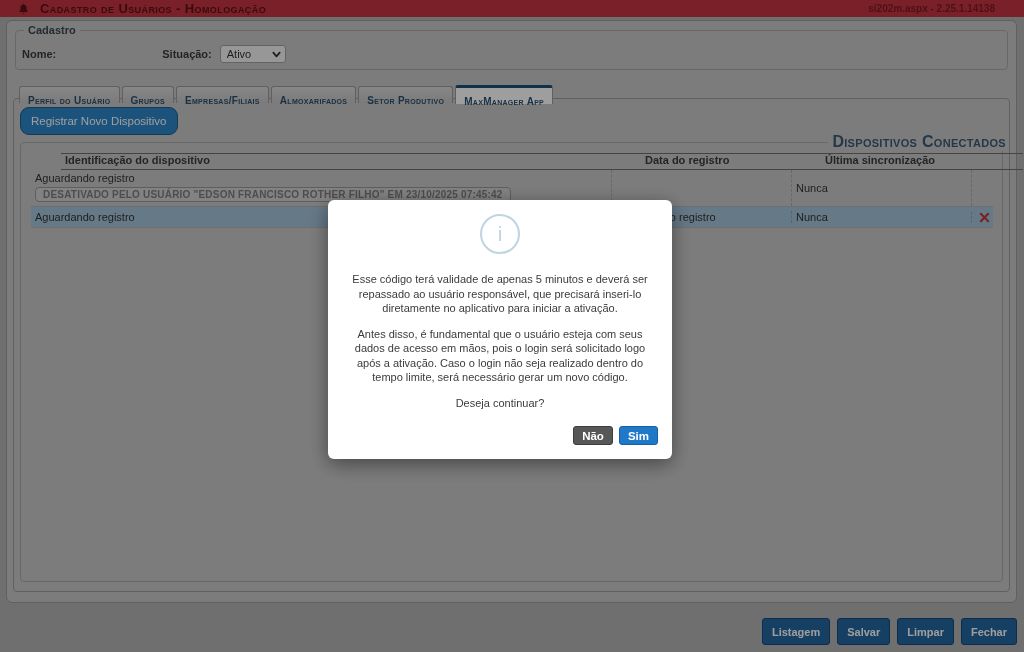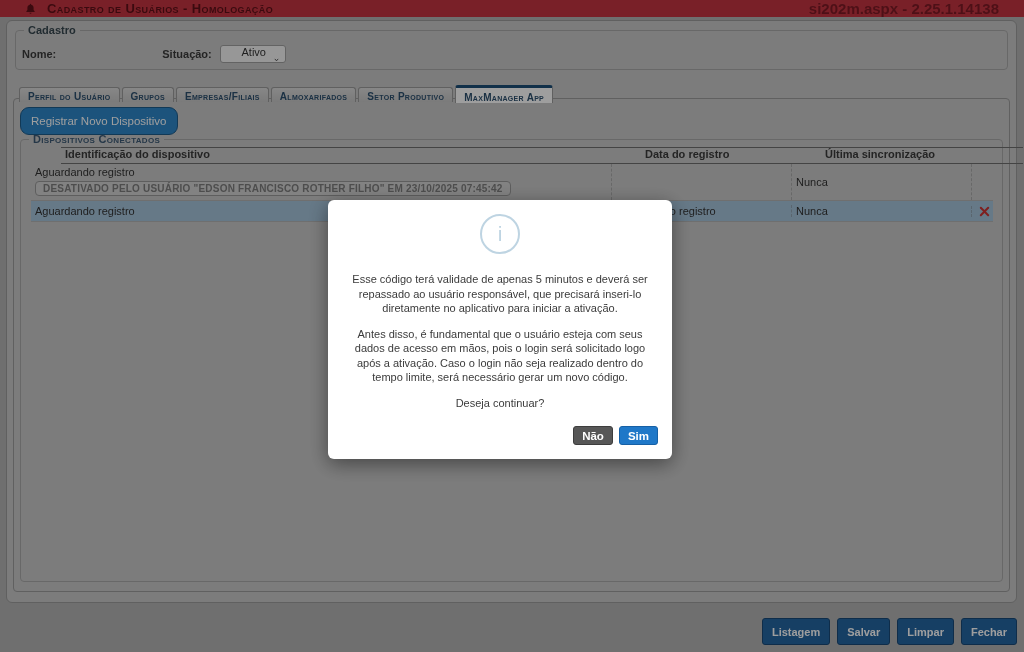--- a/index.html
+++ b/index.html
@@ -7,29 +7,29 @@
   body {
     font-family: "Liberation Sans", sans-serif;
     background:#b3b3b3;
     position:relative;
   }
   .app { position:absolute; inset:0; }
 
   
   .titlebar {
     position:absolute; left:0; top:0; width:1024px; height:17px;
-    background:#c43541; display:flex; align-items:center; padding:0 23px;
+    background:#c43541; display:flex; align-items:center; padding:0 16px;
   }
   .titlebar .bell { width:11px; height:11px; margin-left:2px; }
   .titlebar .title {
     margin-left:11px; font-size:13px; font-weight:bold;
     font-variant:small-caps; letter-spacing:.4px; color:#5e1119;
   }
   .titlebar .version {
-    margin-left:auto; margin-right:2px; font-size:15px; font-weight:bold; color:#7d1b26;
+    margin-left:auto; margin-right:13px; font-size:10px; font-weight:bold; color:#7d1b26;
   }
 
   
   .main-panel {
     position:absolute; left:6px; top:20px; width:1011px; height:583px;
     background:#c9c9c9; border:1px solid #9b9b9b; border-radius:6px;
   }
   fieldset { border:1px solid #a8a8a8; border-radius:4px; }
   legend { font-size:11px; font-weight:bold; color:#37474f; padding:0 4px; margin-left:8px; }
 
@@ -40,31 +40,31 @@
   .text-input {
     width:414px; height:18px; background:#f4f4f4; border:1px solid #a0a0a0;
     border-radius:3px; font-family:"Liberation Sans",sans-serif;
     font-size:11.5px; color:#333; padding:0 20px 0 6px;
   }
   .search-icon { position:absolute; right:4px; top:3px; width:12px; height:12px; cursor:pointer; }
   .sel-label { margin-left:106px; }
   .select-box {
     margin-left:8px; width:66px; height:18px; background:#f4f4f4;
     border:1px solid #a0a0a0; border-radius:3px; display:flex; align-items:center;
-    padding:0 4px 0 6px; font-size:11px; color:#333; cursor:pointer;flex-direction:column;
+    padding:0 4px 0 6px; font-size:11px; color:#333; cursor:pointer;
   }
   .select-box .chev { margin-left:auto; width:9px; height:9px; }
 
   
   .tabs {
     position:absolute; left:12px; top:63px; display:flex; gap:2px;
     align-items:flex-end; z-index:2;
   }
   .tab {
-    height:15px; padding:0 8px; display:flex; align-items:flex-end;
+    height:15px; padding:8px 8px; display:flex; align-items:flex-start;
     font-size:10px; font-weight:bold; font-variant:small-caps; letter-spacing:.3px;
     color:#2c4f6e; background:linear-gradient(#dadada,#c6c6c6);
     border:1px solid #9b9b9b; border-bottom:none; border-radius:3px 3px 0 0;
     cursor:pointer; white-space:nowrap;
   }
   .tab.active {
     height:18px; background:#ffffff; border-top:3px solid #1c4e77;
     position:relative; top:1px; z-index:3;
   }
 
@@ -73,21 +73,21 @@
     border:1px solid #9b9b9b; border-radius:4px; background:#c9c9c9;
   }
   .register-btn {
     position:absolute; left:6px; top:8px; height:28px; padding:0 10px;
     background:#2e86c8; border:1px solid #1d5c8c; border-radius:9px;
     color:#fff; font-size:11.5px; font-family:"Liberation Sans",sans-serif;
     cursor:pointer;
   }
 
   .fs-devices { position:absolute; left:6px; right:6px; top:34px; bottom:9px; }
-  .fs-devices > legend { font-size:11px; font-variant:small-caps; letter-spacing:.3px; color:#3d5a75; }
+  .fs-devices > legend { font-size:16px; font-variant:small-caps; letter-spacing:.3px; color:#3d5a75;text-align:right; }
 
   
   .dev-table { position:absolute; left:10px; right:9px; top:2px; font-size:11px; color:#333; }
   .trow { display:flex; width:100%; }
   .thead {
     height:17px; align-items:flex-start; font-weight:bold; color:#3a3a3a;
     border-top:1px solid #6f6f6f; border-bottom:1px solid #6f6f6f;margin-left:30px;
   }
   .cell { padding-left:4px; overflow:hidden; white-space:nowrap; }
   .c1 { flex:0 0 580px; }

